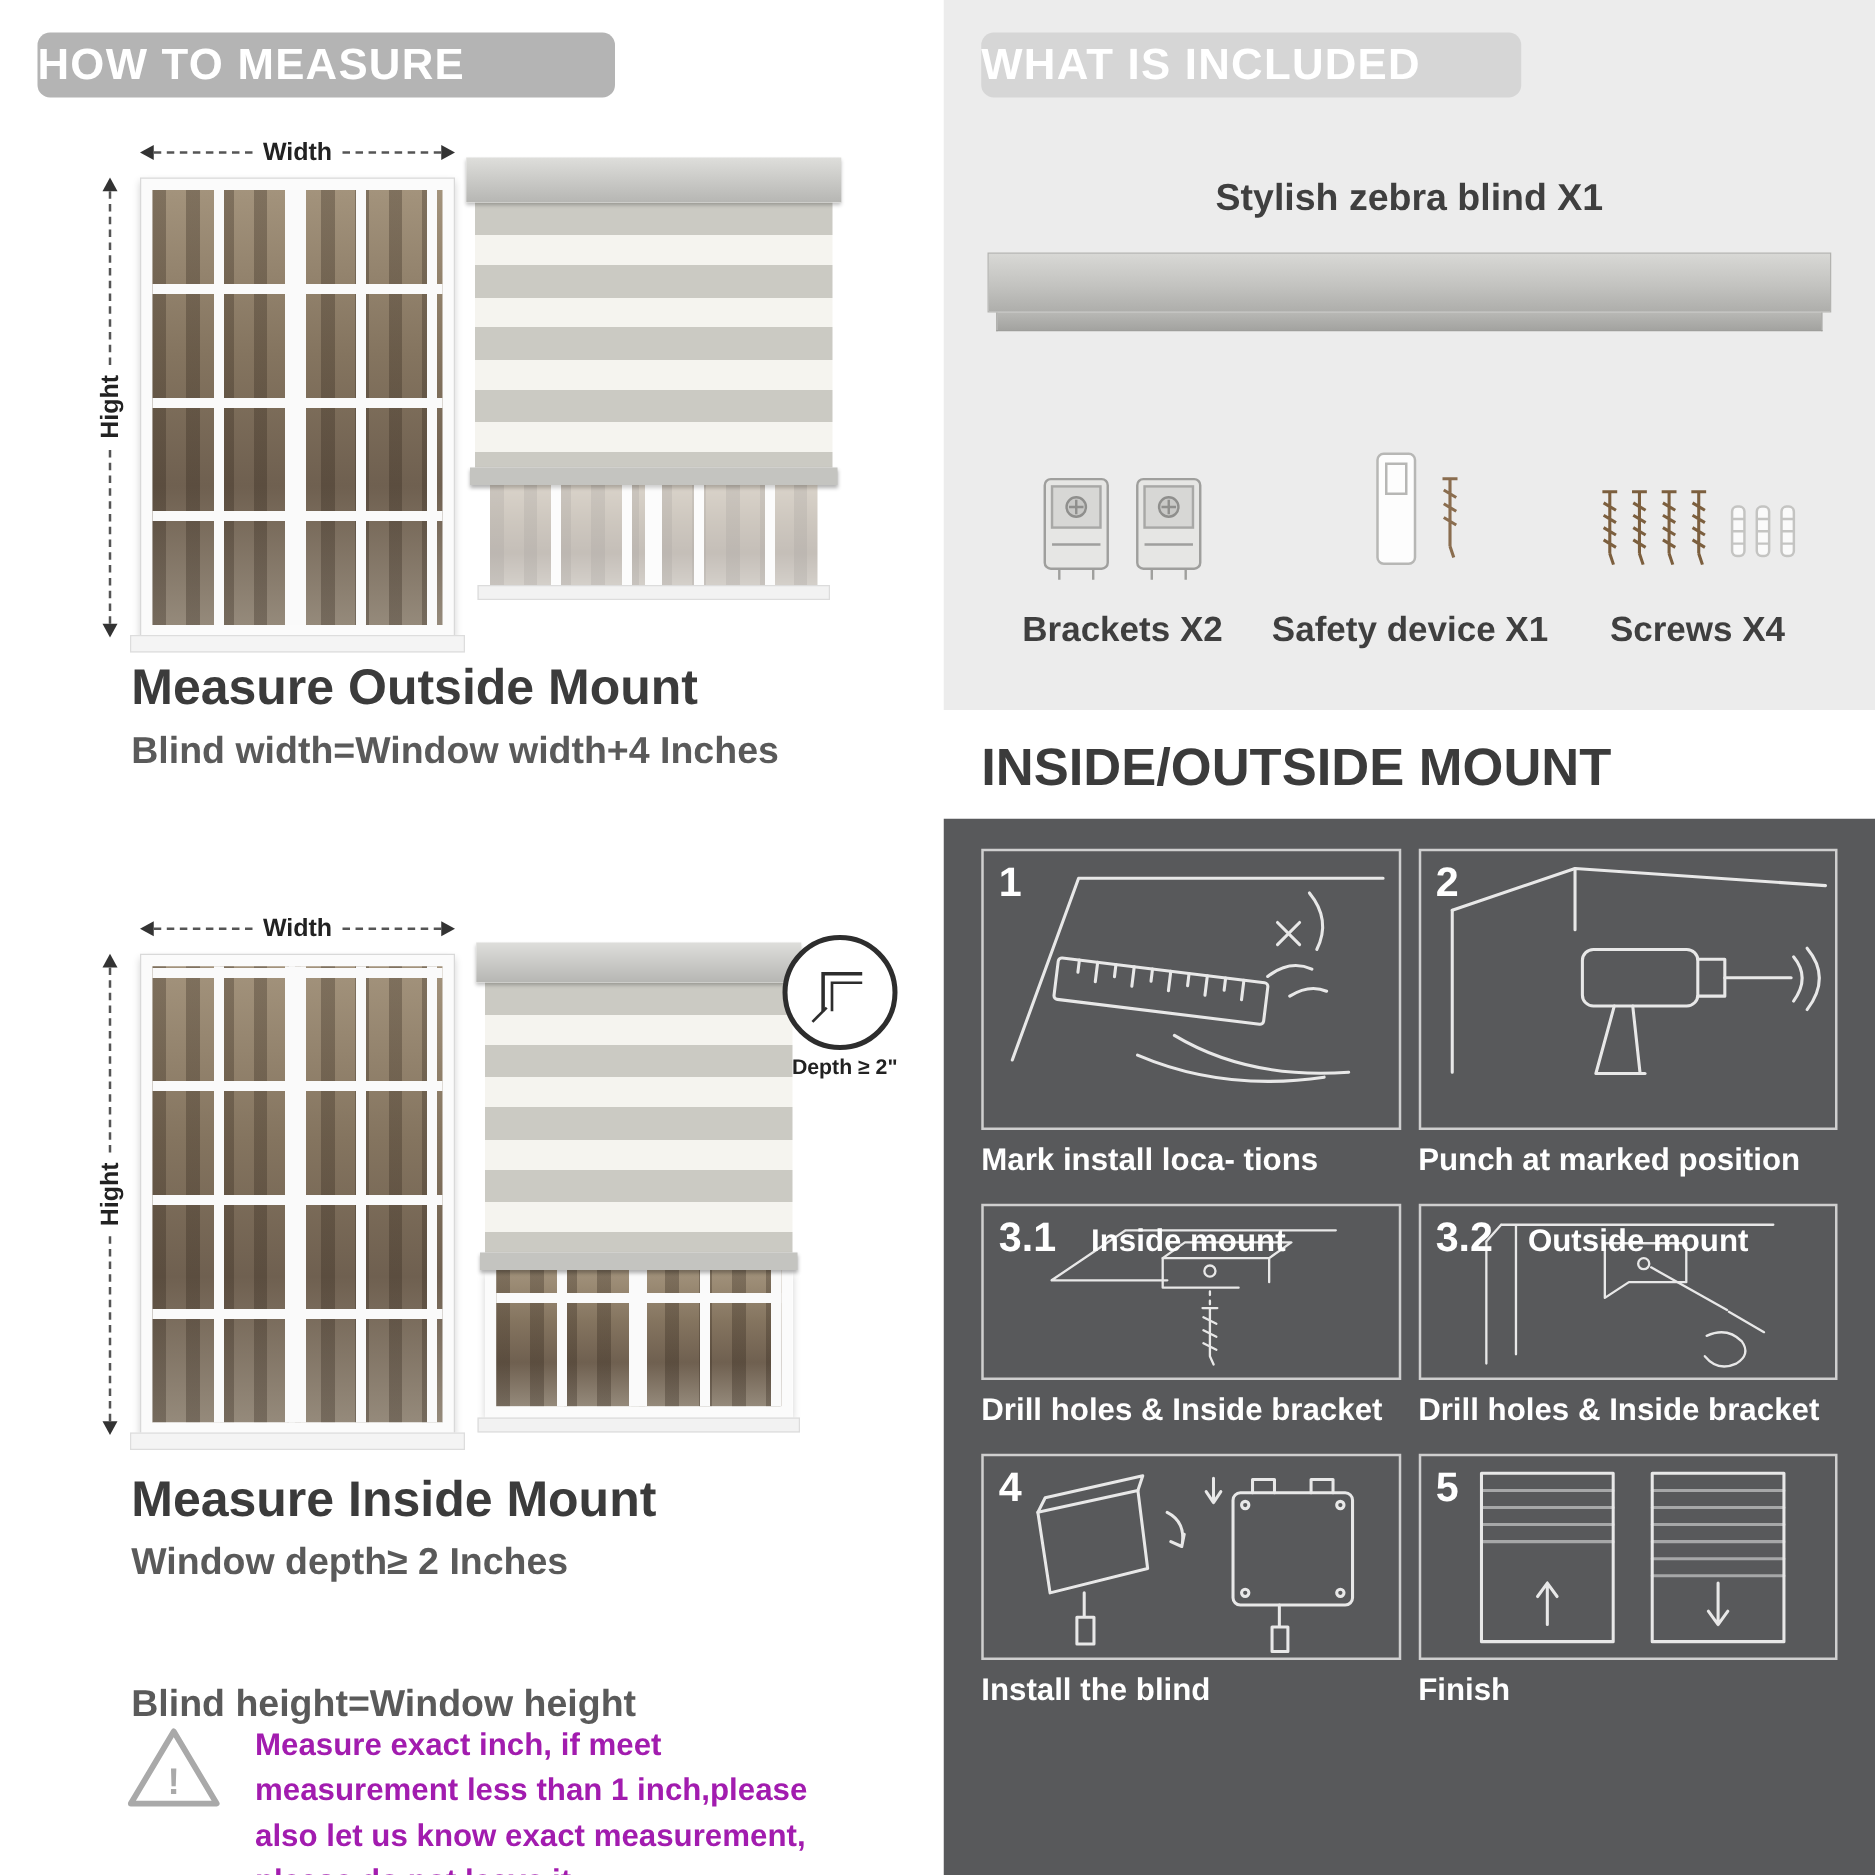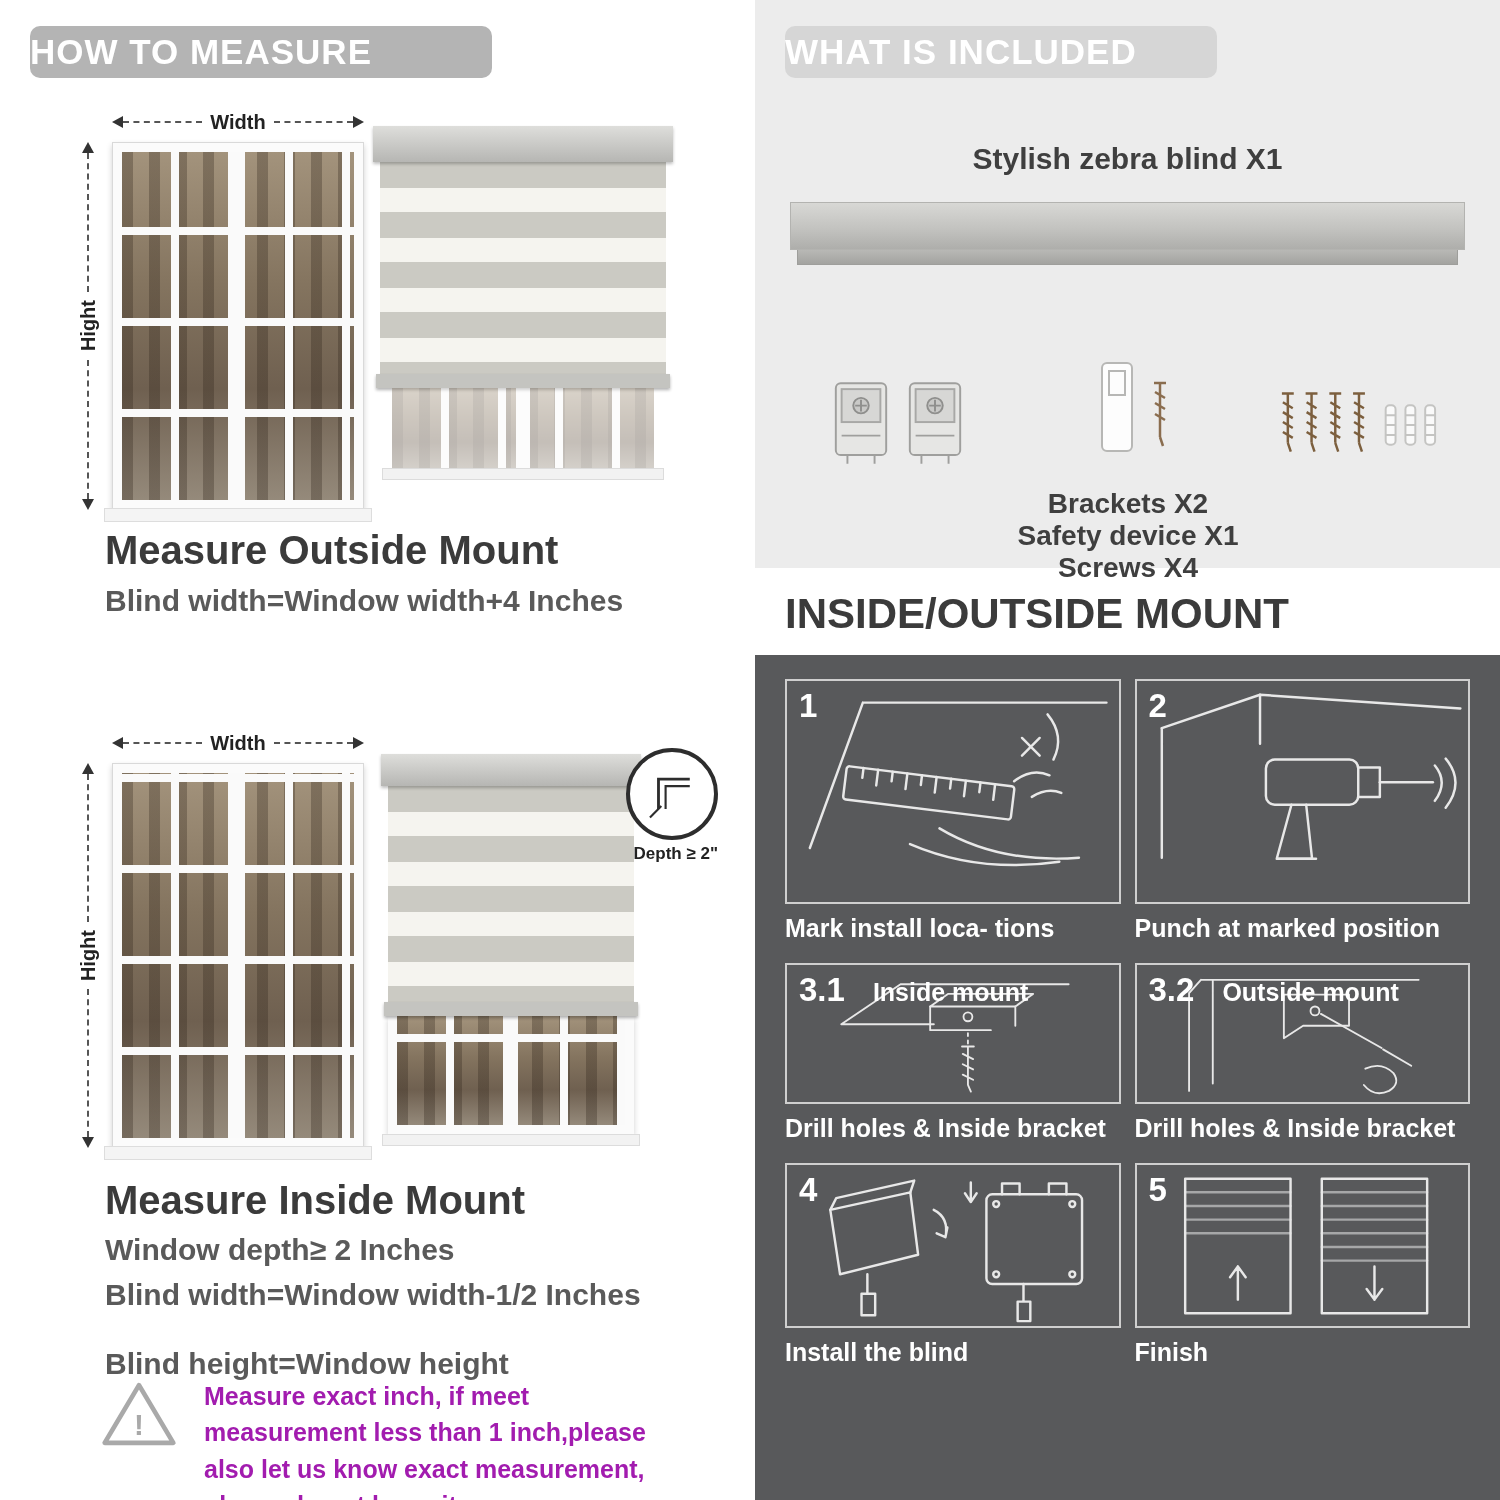--- a/index.html
+++ b/index.html
@@ -69,21 +69,21 @@
   .included{position:absolute;left:755px;top:0;width:745px;height:568px;background:#ececec;}
   .blind-title{position:absolute;top:142px;left:0;width:100%;text-align:center;
                font-size:30px;font-weight:bold;color:#3f3f3f;}
   .headrail-big{position:absolute;left:35px;top:202px;width:675px;}
   .hr-top{height:48px;background:linear-gradient(180deg,#d8d8d5 0%,#c3c3c0 55%,#aeaeab 100%);
           border:1px solid #b3b3b0;}
   .hr-lip{height:15px;margin:0 7px;background:linear-gradient(180deg,#b8b8b5,#a3a3a0);
           border:1px solid #9e9e9b;border-top:none;}
   .inc-items{position:absolute;left:28px;top:335px;width:690px;display:flex;}
   .inc-item{flex:1;display:flex;align-items:flex-end;justify-content:center;height:135px;gap:12px;}
-  .inc-labels{position:absolute;left:28px;top:488px;width:690px;display:flex;flex-direction:column;}
+  .inc-labels{position:absolute;left:28px;top:488px;width:690px;display:flex;}
   .inc-labels span{flex:1;text-align:center;font-size:28px;font-weight:bold;color:#3f3f3f;}
 
   
   .mount-heading{position:absolute;left:785px;top:590px;font-size:42px;font-weight:800;color:#3b3b3b;text-align:right;}
   .mount-panel{position:absolute;left:755px;top:655px;width:745px;height:845px;background:#58595b;
                padding:24px 30px;}
   .steps{display:grid;grid-template-columns:1fr 1fr;column-gap:14px;row-gap:20px;}
   .tile{position:relative;border:2px solid #cfcfcf;overflow:hidden;}
   .r1 .tile{height:225px;}
   .r2 .tile{height:141px;padding-left:12px;}
@@ -174,21 +174,20 @@
         <path d="M26 66 L26 24 L70 24" stroke="#2d2d2d" stroke-width="4" fill="none"></path>
         <path d="M36 66 L36 34 L70 34" stroke="#2d2d2d" stroke-width="3" fill="none"></path>
         <path d="M14 78 L30 62" stroke="#2d2d2d" stroke-width="3" fill="none"></path>
       </svg>
     </div>
     <div class="dlabel">Depth ≥ 2"</div>
   </div>
 
   <div class="h-big" style="left:105px;top:1178px;">Measure Inside Mount</div>
   <div class="h-line" style="left:105px;top:1233px;">Window depth≥ 2 Inches</div>
-  <div class="h-line" style="left:105px;top:1278px;">Blind width=Window width-1/2 Inches</div>
   <div class="h-line" style="left:105px;top:1347px;">Blind height=Window height</div>
 
   <div class="warn" style="left:100px;top:1378px;">
     <svg width="78" height="72" viewBox="0 0 100 90">
       <path d="M50 8 L94 82 H6 Z" fill="none" stroke="#a9a9a9" stroke-width="6" stroke-linejoin="round"></path>
       <text x="50" y="72" text-anchor="middle" font-size="38" font-weight="bold" fill="#a9a9a9">!</text>
     </svg>
     <p>Measure exact inch, if meet measurement less than 1 inch,please also let us know exact measurement, please do not leave it</p>
   </div>
 

